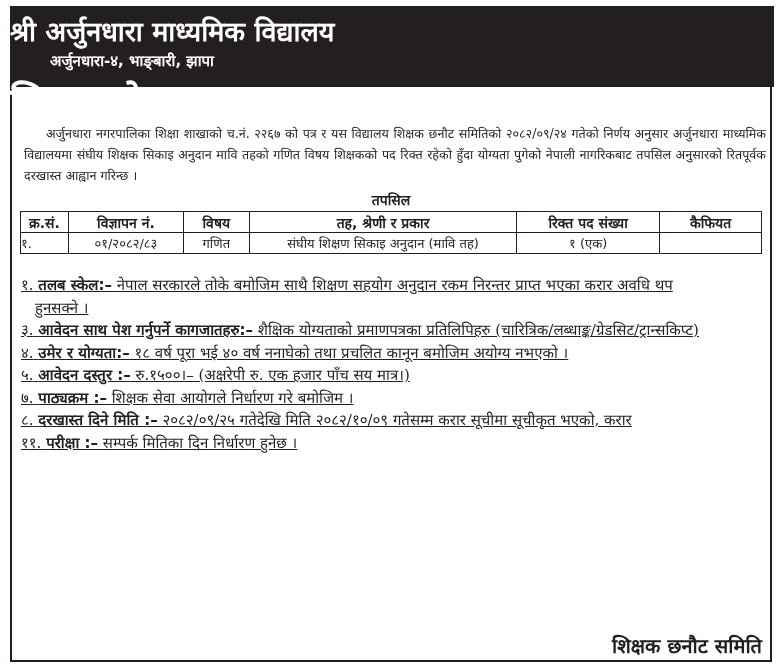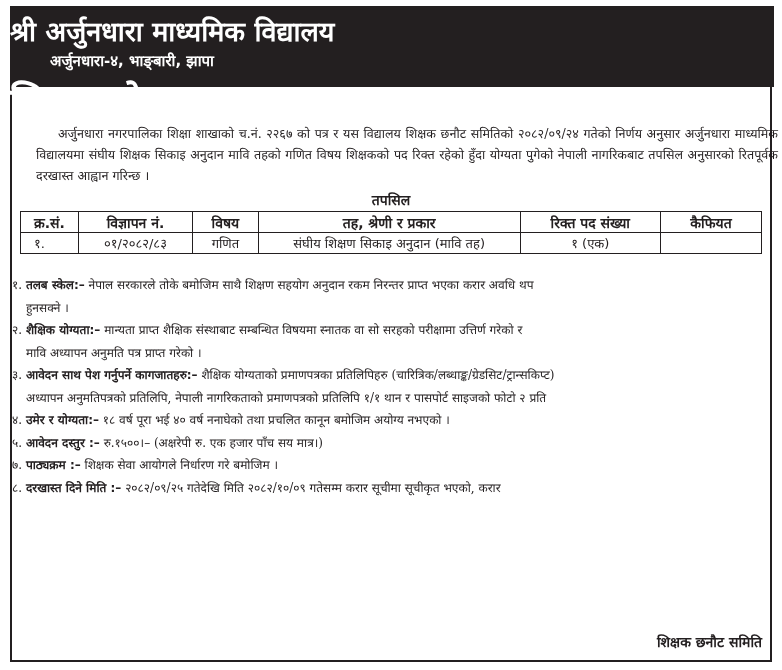--- a/index.html
+++ b/index.html
@@ -5,34 +5,34 @@
   html, body { margin:0; padding:0; background:#ffffff; }
   body { width:782px; height:670px; position:relative; overflow:hidden;
          font-family:"DejaVu Sans", sans-serif; color:#231f20; }
   .frame { position:absolute; left:10px; top:6px; width:762px; height:656px;
            border:2px solid #231f20; box-sizing:border-box; }
   .header { position:absolute; left:10px; top:6px; width:764px; height:81px;
             background:#231f20; color:#ffffff; text-align:left; }
   .h-school { position:absolute; left:0; right:0; top:10px; font-size:27px; font-weight:bold; line-height:32px; }
   .h-address { position:absolute; left:0; right:0; top:46px; font-size:15px; font-weight:bold; line-height:18px;padding-left:40px; }
   .h-title { position:absolute; left:0; right:0; top:68px; font-size:38px; font-weight:bold; line-height:44px; letter-spacing:0.5px;margin-top:6px; }
-  .intro { position:absolute; left:36px; top:123px; width:742px; font-family:"DejaVu Serif", serif;
+  .intro { position:absolute; left:24px; top:123px; width:742px; font-family:"DejaVu Serif", serif;
            font-size:12.6px; line-height:21px; text-align:justify; text-indent:22px; }
   .schedule-label { position:absolute; left:0; right:0; top:190px; text-align:center; font-size:14px; font-weight:bold; }
   table.vac { position:absolute; left:20px; top:211px; width:742px; border-collapse:collapse;
               font-size:13px; }
-  table.vac th, table.vac td { border:1px solid #231f20; padding:0 13px; height:20px; text-align:center; }
+  table.vac th, table.vac td { border:1px solid #231f20; padding:0 0; height:20px; text-align:center; }
   table.vac th { font-weight:bold; font-size:14px; }
   table.vac td.sn { text-align:left; }
-  .items { position:absolute; left:12px; top:274px; width:742px; font-family:"DejaVu Serif", serif;
-           font-size:12px; line-height:22.5px; }
+  .items { position:absolute; left:21px; top:274px; width:742px; font-family:"DejaVu Serif", serif;
+           font-size:15px; line-height:22.5px;text-decoration:underline; }
   .item { margin:0; text-align:justify; }
   .item .cont { padding-left:14px; }
   .item .lbl { font-weight:bold; font-family:"DejaVu Sans", sans-serif; }
-  .signature { position:absolute; right:20px; top:632px; font-size:14px; font-weight:bold; }
+  .signature { position:absolute; right:20px; top:632px; font-size:20px; font-weight:bold; }
 </style>
 </head>
 <body>
 
 <div class="frame"></div>
 
 <div class="header">
   <div class="h-school">श्री अर्जुनधारा माध्यमिक विद्यालय</div>
   <div class="h-address">अर्जुनधारा-४,  भाङ्बारी,  झापा</div>
   <div class="h-title">शिक्षकको दरखास्त आह्वान</div>
@@ -73,40 +73,38 @@
   </tbody>
 </table>
 
 <div class="items">
   <div class="item">
     <span>१.</span>
     <span class="lbl">तलब स्केल:–</span><span> नेपाल सरकारले तोके बमोजिम साथै शिक्षण सहयोग अनुदान रकम निरन्तर प्राप्त भएका करार अवधि थप</span>
     <div class="cont">हुनसक्ने ।</div>
   </div>
   <div class="item">
-    <span>२.</span>
-    <span class="lbl">शैक्षिक योग्यता:–</span><span> मान्यता प्राप्त शैक्षिक संस्थाबाट सम्बन्धित विषयमा स्नातक वा सो सरहको परीक्षामा उत्तिर्ण गरेको र</span>
-    <div class="cont">मावि अध्यापन अनुमति पत्र प्राप्त गरेको ।</div>
-  </div>
-  <div class="item">
     <span>३.</span>
     <span class="lbl">आवेदन साथ पेश गर्नुपर्ने कागजातहरु:–</span><span> शैक्षिक योग्यताको प्रमाणपत्रका प्रतिलिपिहरु (चारित्रिक/लब्धाङ्क/ग्रेडसिट/ट्रान्सकिप्ट)</span>
-    <div class="cont">अध्यापन अनुमतिपत्रको प्रतिलिपि, नेपाली नागरिकताको प्रमाणपत्रको प्रतिलिपि १/१ थान र पासपोर्ट साइजको फोटो २ प्रति</div>
   </div>
   <div class="item">
     <span>४.</span>
     <span class="lbl">उमेर र योग्यता:–</span><span> १८ वर्ष पूरा भई ४० वर्ष ननाघेको तथा प्रचलित कानून बमोजिम अयोग्य नभएको ।</span>
   </div>
   <div class="item">
     <span>५.</span>
     <span class="lbl">आवेदन दस्तुर :–</span><span> रु.१५००।– (अक्षरेपी रु. एक हजार पाँच सय मात्र।)</span>
   </div>
   <div class="item">
     <span>७.</span>
     <span class="lbl">पाठ्यक्रम :–</span><span> शिक्षक सेवा आयोगले निर्धारण गरे बमोजिम ।</span>
   </div>
   <div class="item">
     <span>८.</span>
     <span class="lbl">दरखास्त दिने मिति :–</span><span> २०८२/०९/२५ गतेदेखि मिति २०८२/१०/०९ गतेसम्म करार सूचीमा सूचीकृत भएको, करार</span>
   </div>
+  <div class="item">
+    <span>११.</span>
+    <span class="lbl">परीक्षा :–</span><span> सम्पर्क मितिका दिन निर्धारण हुनेछ ।</span>
+  </div>
 </div>
 
 <div class="signature">शिक्षक छनौट समिति</div>
 
 </body></html>

